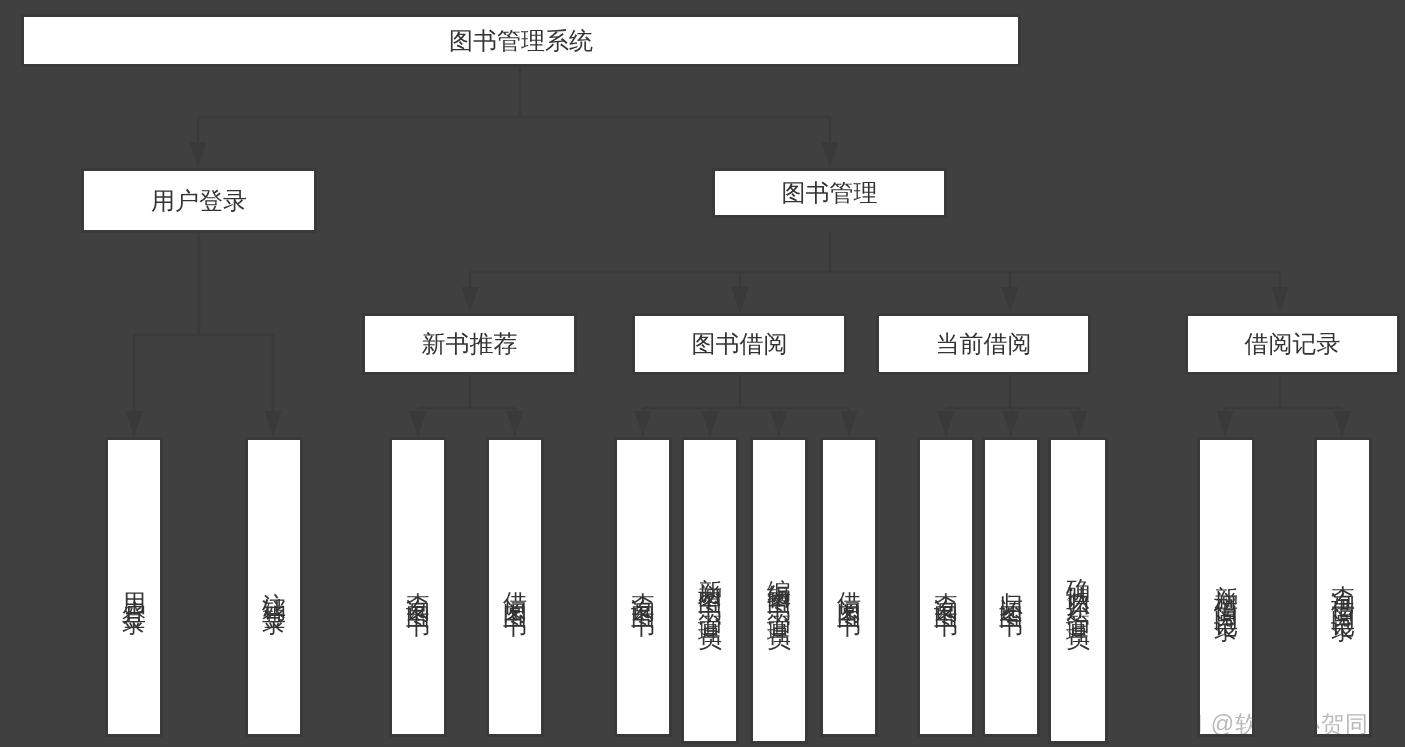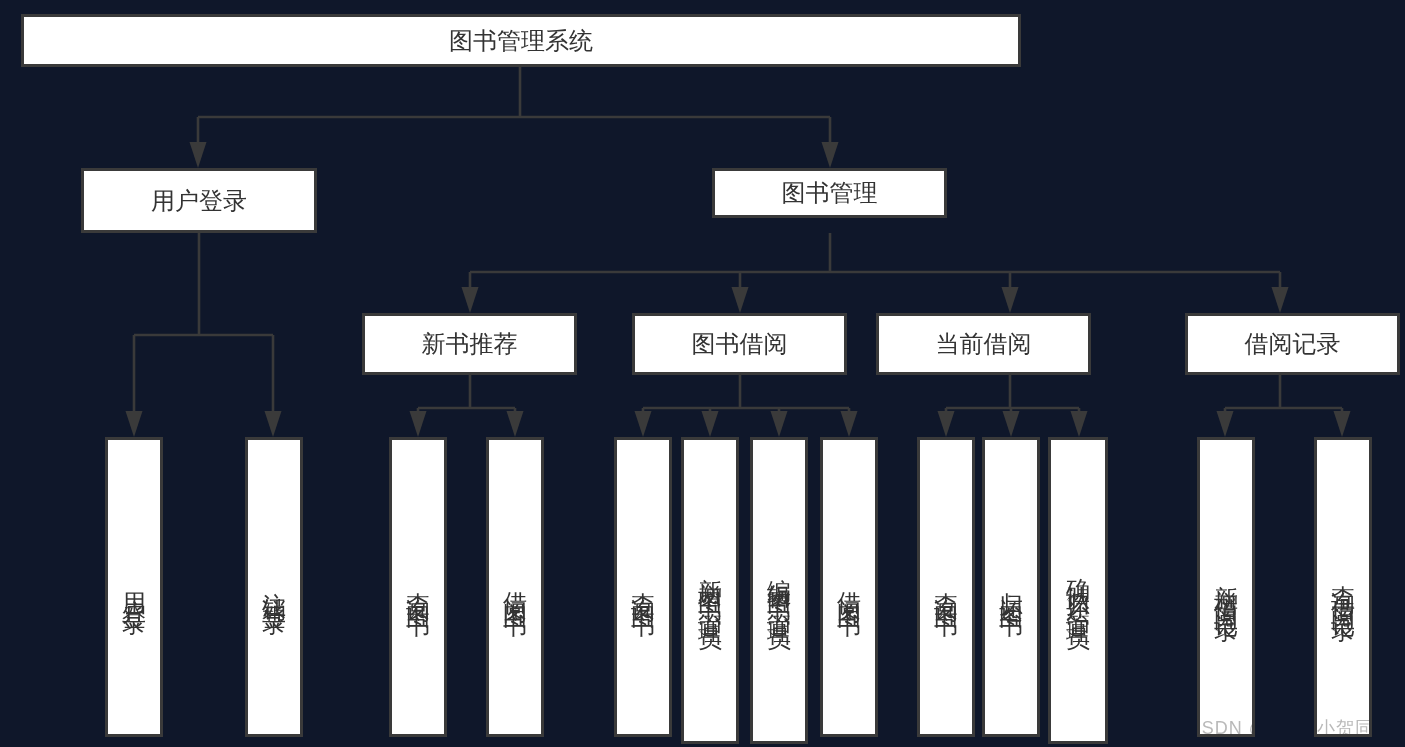--- a/index.html
+++ b/index.html
@@ -5,21 +5,21 @@
   html, body {
     margin: 0;
     padding: 0;
     background: #ffffff;
     font-family: "Liberation Sans", sans-serif;
   }
   #canvas {
     position: relative;
     width: 1405px;
     height: 747px;
-    background: #0f172a;
+    background: #404040;
     overflow: hidden;
   }
   #connectors {
     position: absolute;
     left: 0;
     top: 0;
     width: 1405px;
     height: 747px;
   }
   .box {
@@ -66,21 +66,21 @@
   .lf9  { left: 917px; }
   .lf10 { left: 982px; }
   .lf11 { left: 1048px; width: 60px; }
   .lf12 { left: 1197px; }
   .lf13 { left: 1314px; }
   
   #watermark {
     position: absolute;
     right: 12px;
     bottom: 7px;
-    font-size: 18px;
+    font-size: 23px;
     letter-spacing: 1px;
     color: #b9b9b9;
     mix-blend-mode: darken;
     z-index: 5;
     white-space: nowrap;
   }
 </style>
 </head>
 <body>
 

